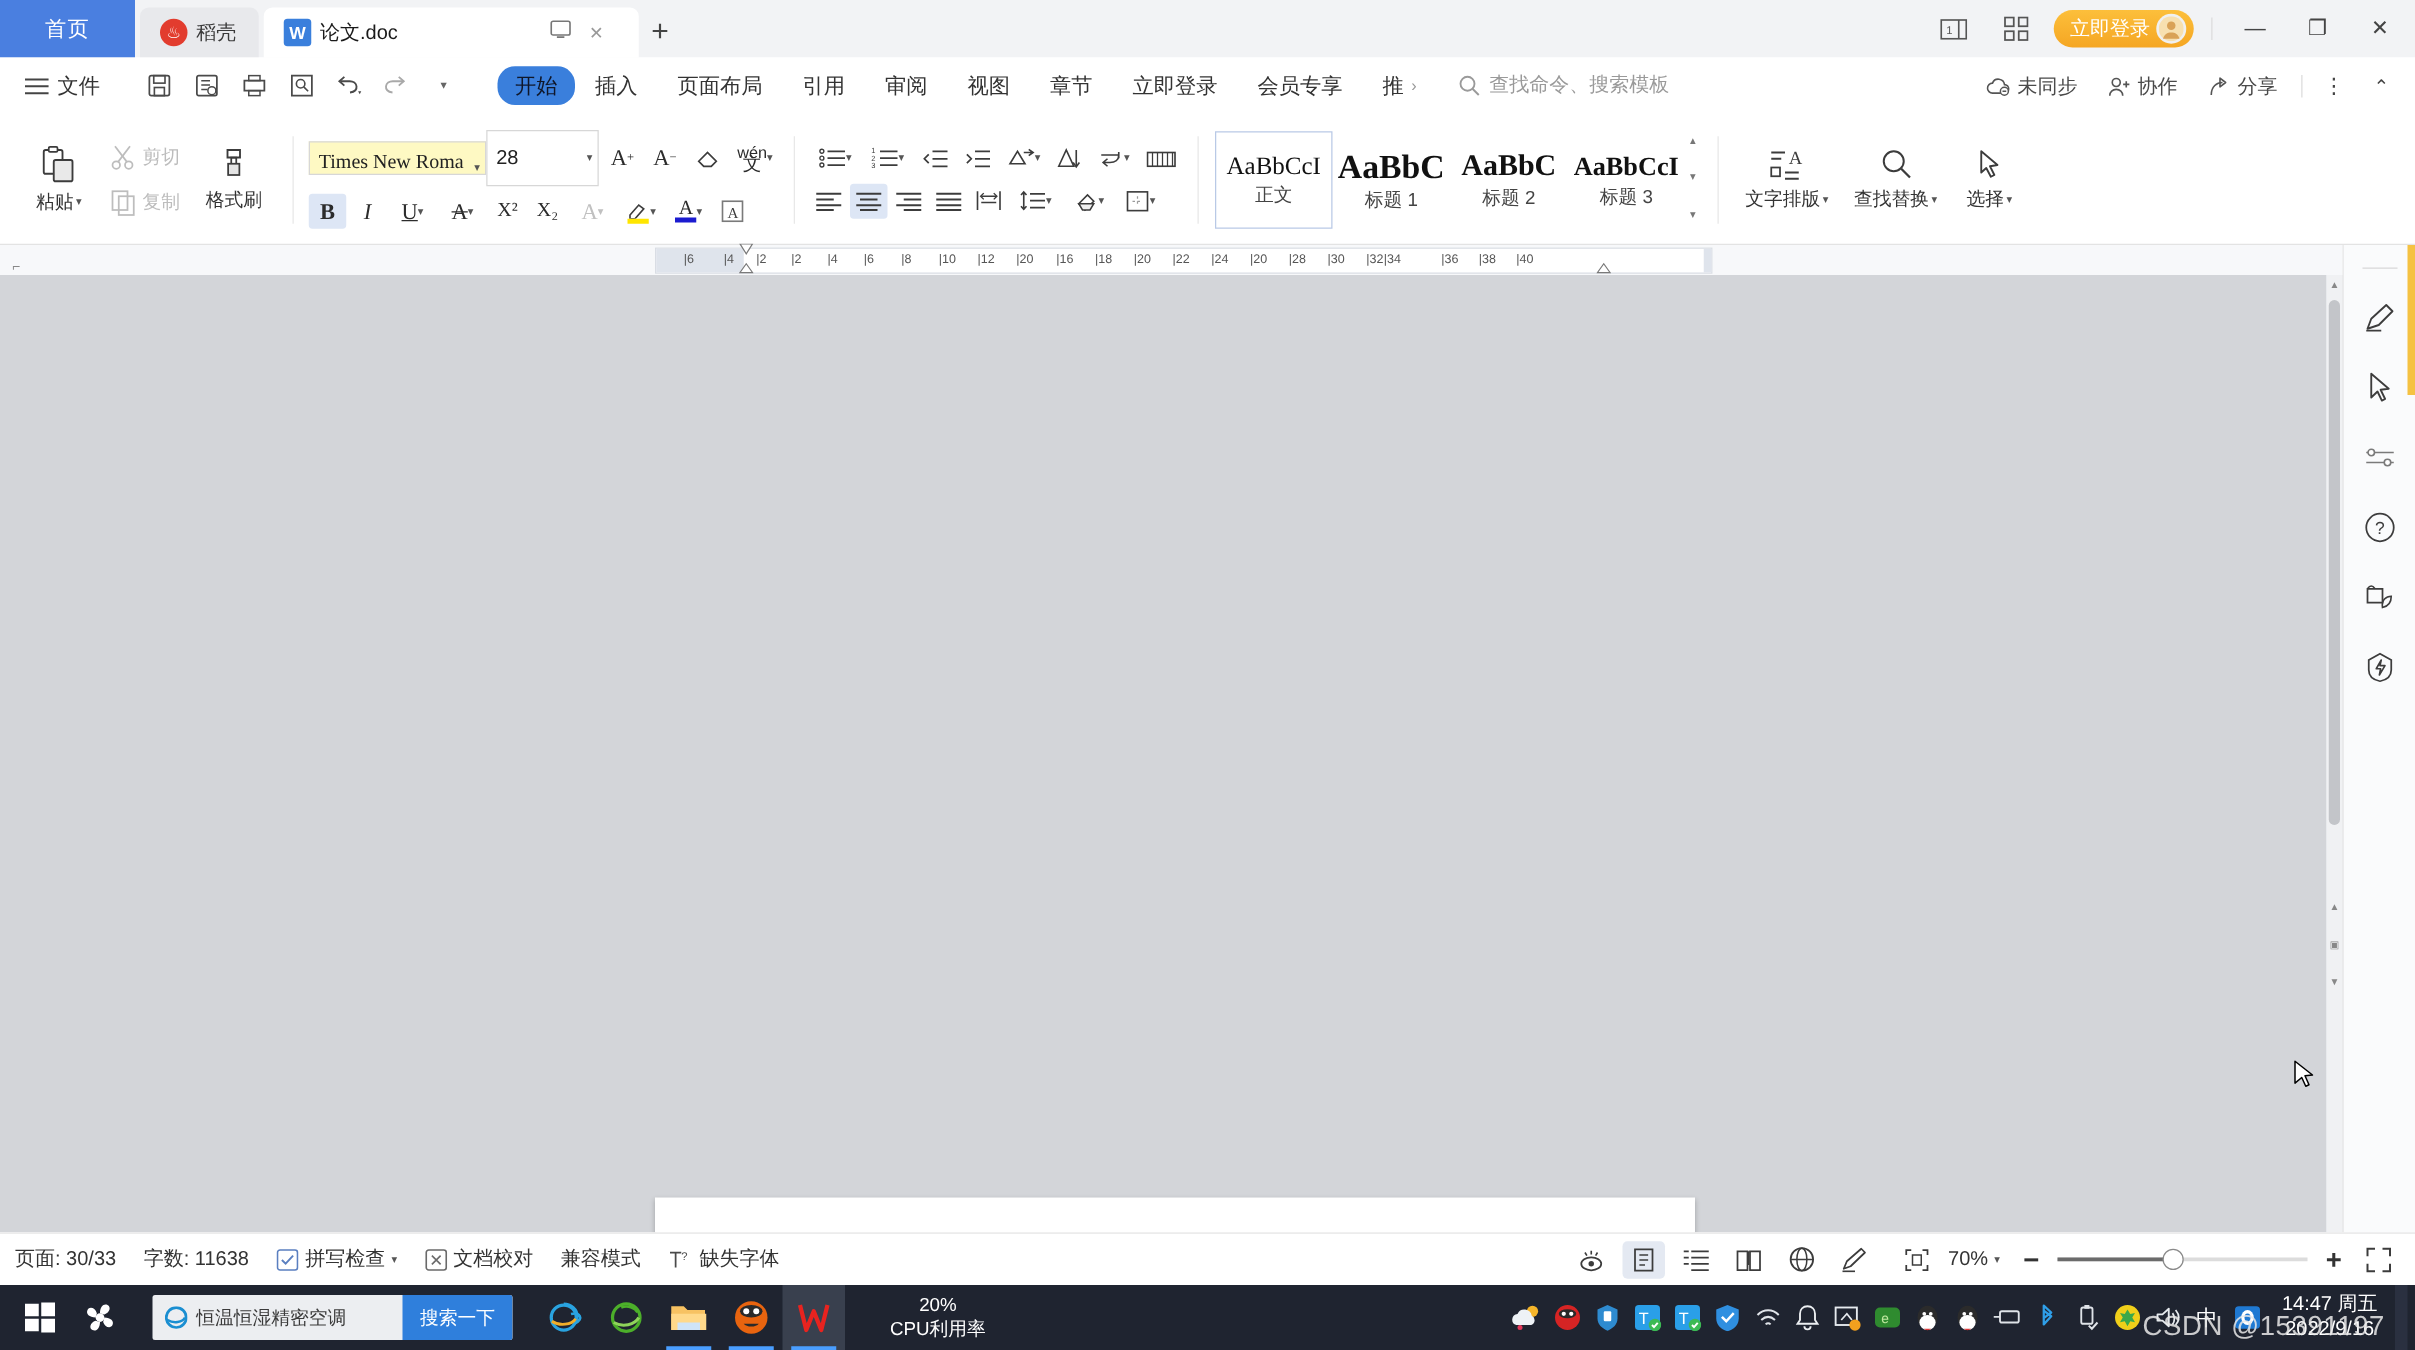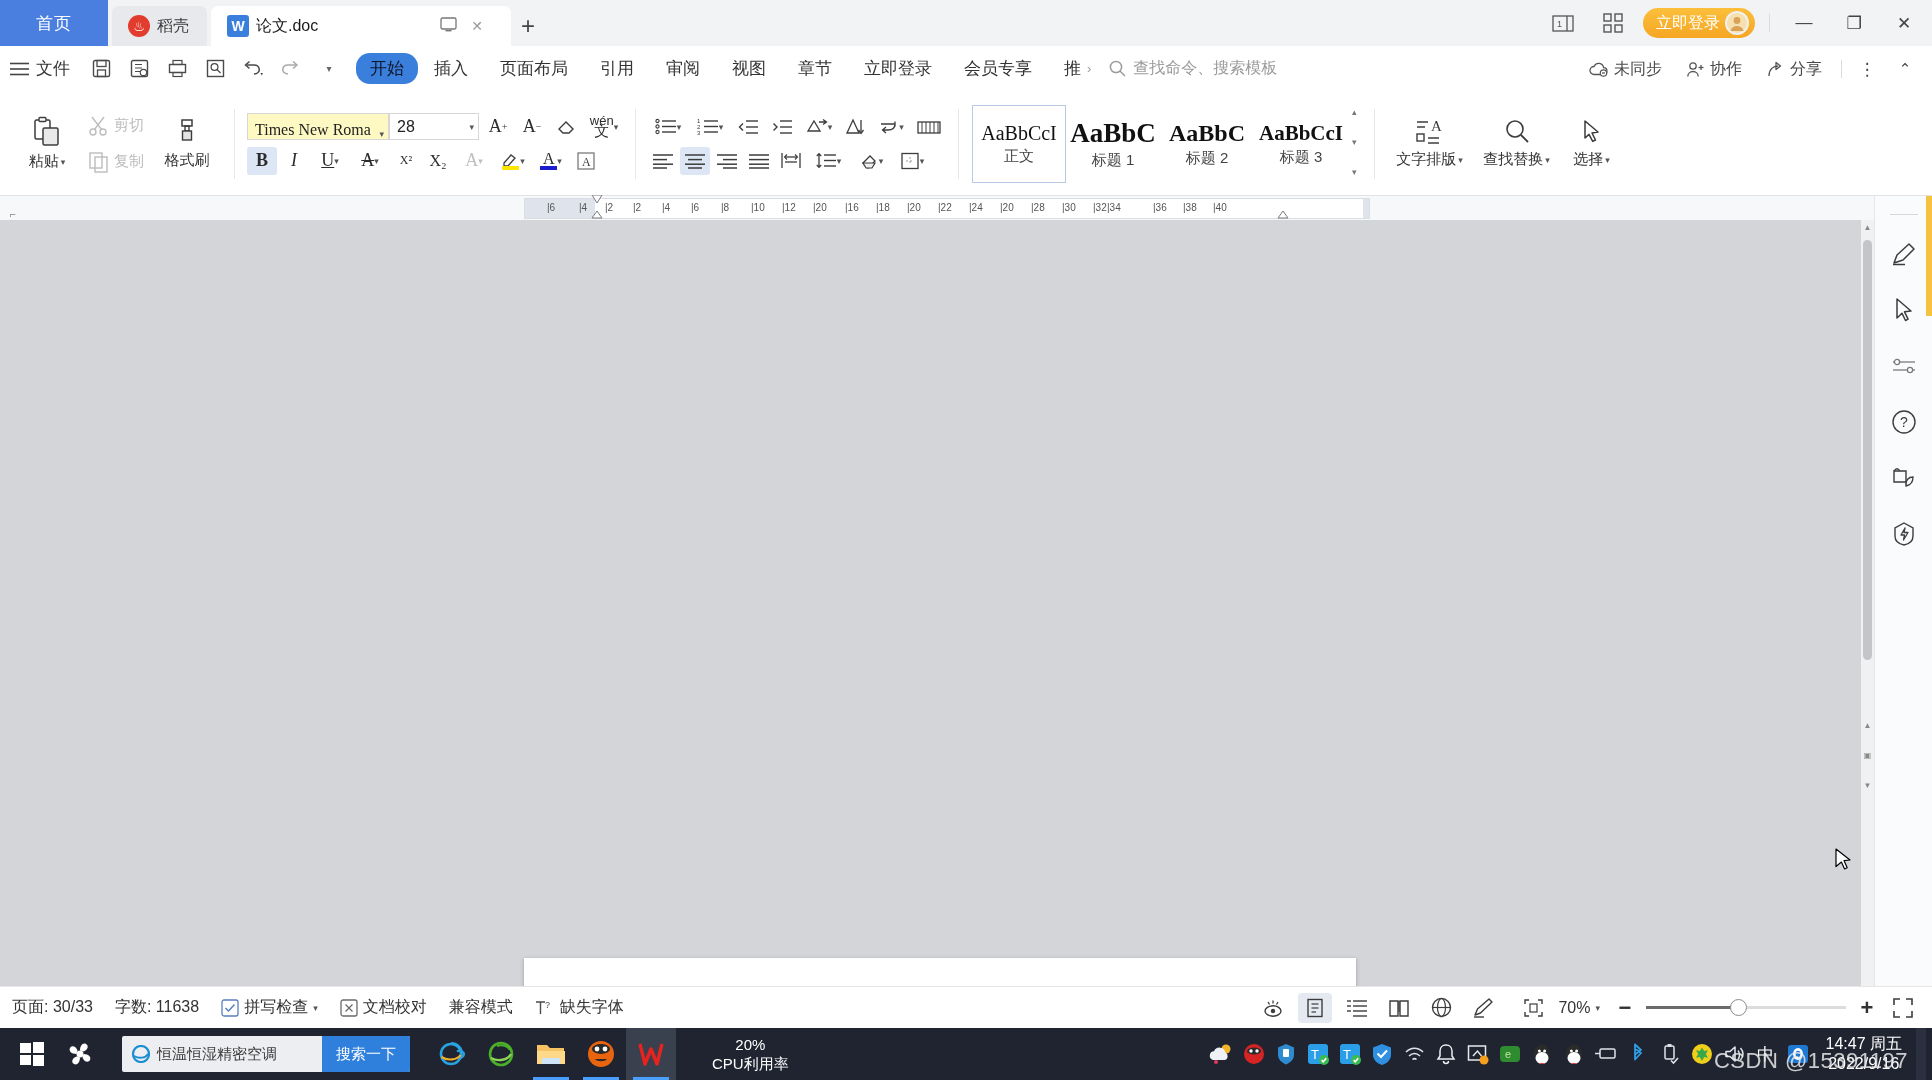--- a/index.html
+++ b/index.html
@@ -48,21 +48,21 @@
     background: linear-gradient(180deg,#fcbf3b,#f5a623);
     color: #fff; font-size: 16px; border-radius: 16px;
     height: 30px; padding: 0 6px 0 13px; display:flex; align-items:center; gap: 5px;
     font-weight: 500;
   }
   .login-avatar { width: 24px; height: 24px; border-radius: 50%; background:#f0f0f0; display:flex;align-items:center;justify-content:center; }
 
   
   .menubar {
     position: absolute; top: 46px; left: 0; width: 1932px; height: 46px;
-    background: #fff; display: flex; align-items: center; gap: 0; padding-left: 10px;
+    background: #fff; display: flex; align-items: center; gap: 16px; padding-left: 20px;
     border-bottom: 1px solid #fff;
   }
   .menu-file { display:flex; align-items:center; gap: 7px; font-size: 17px; color:#333; margin-right: 14px; }
   .qat { display:flex; align-items:center; gap: 4px; margin-right: 10px; }
   .qat-btn { width: 34px; height: 32px; display:flex; align-items:center; justify-content:center; color:#4a4a4a; }
   .menu-items { display:flex; align-items:center; gap: 0px; }
   .menu-item { font-size: 17px; color:#333; padding: 4px 16px; white-space: nowrap; }
   .menu-item.active { background:#3a7fdc; color:#0f172a; border-radius: 14px; padding: 4px 14px; }
   .menu-more { font-size: 13px; color:#999; padding: 0 4px; }
   .searchbox { display:flex; align-items:center; gap: 7px; margin-left: 14px; color:#9a9a9a; font-size: 16px; }
@@ -89,21 +89,21 @@
   .icon { display:inline-flex; align-items:center; justify-content:center; }
   .caret { font-size: 9px; color:#555; }
 
   .font-row1 { display:flex; align-items:center; gap: 4px; }
   .font-name {
     width: 142px; height: 27px; border: 1px solid #d7d7d7; background:#fef9c3;
     display:flex; align-items:flex-end; padding: 0 4px 0 7px; font-size: 16px; color:#222;
     font-family: "Liberation Serif", serif;
   }
   .font-size {
-    width: 90px; height: 27px; border: 1px solid #d7d7d7; border-left: none; background:#fff;
+    width: 90px; height: 45px; border: 1px solid #d7d7d7; border-left: none; background:#fff;
     display:flex; align-items:center; padding: 0 4px 0 7px; font-size: 16px; color:#222;
   }
   .fbtn { width: 30px; height: 28px; display:flex; align-items:center; justify-content:center; font-size: 18px; color:#2c2c2c;}
   .fbtn.active { background:#dde6f5; border-radius: 3px; }
   .fbtn.dim { color:#c0c0c0; }
 
   .styles-gallery {
     display:flex; align-items:stretch; height: 80px; border: 1px solid transparent;
   }
   .style-cell {
@@ -470,21 +470,21 @@
               <span>I</span>
             </span>
           <span class="fbtn" style="width:38px;">
               <span style="text-decoration:underline;font-family:'Liberation Serif',serif;">U</span>
               <span class="caret">▾</span>
             </span>
           <span class="fbtn" style="width:38px;">
               <span style="text-decoration:line-through;font-family:'Liberation Serif',serif;">A</span>
               <span class="caret">▾</span>
             </span>
-          <span class="fbtn" style="font-size:12px;font-family:'Liberation Serif',serif;">
+          <span class="fbtn" style="font-size:16px;font-family:'Liberation Serif',serif;">
               <span>X²</span>
             </span>
           <span class="fbtn" style="font-size:16px;font-family:'Liberation Serif',serif;">
               <span>X₂</span>
             </span>
           <span class="fbtn dim" style="width:38px;">
               <span style="font-family:'Liberation Serif',serif;">A</span>
               <span class="caret" style="color:#c0c0c0;">▾</span>
             </span>
           <span class="fbtn" style="width:36px;">

